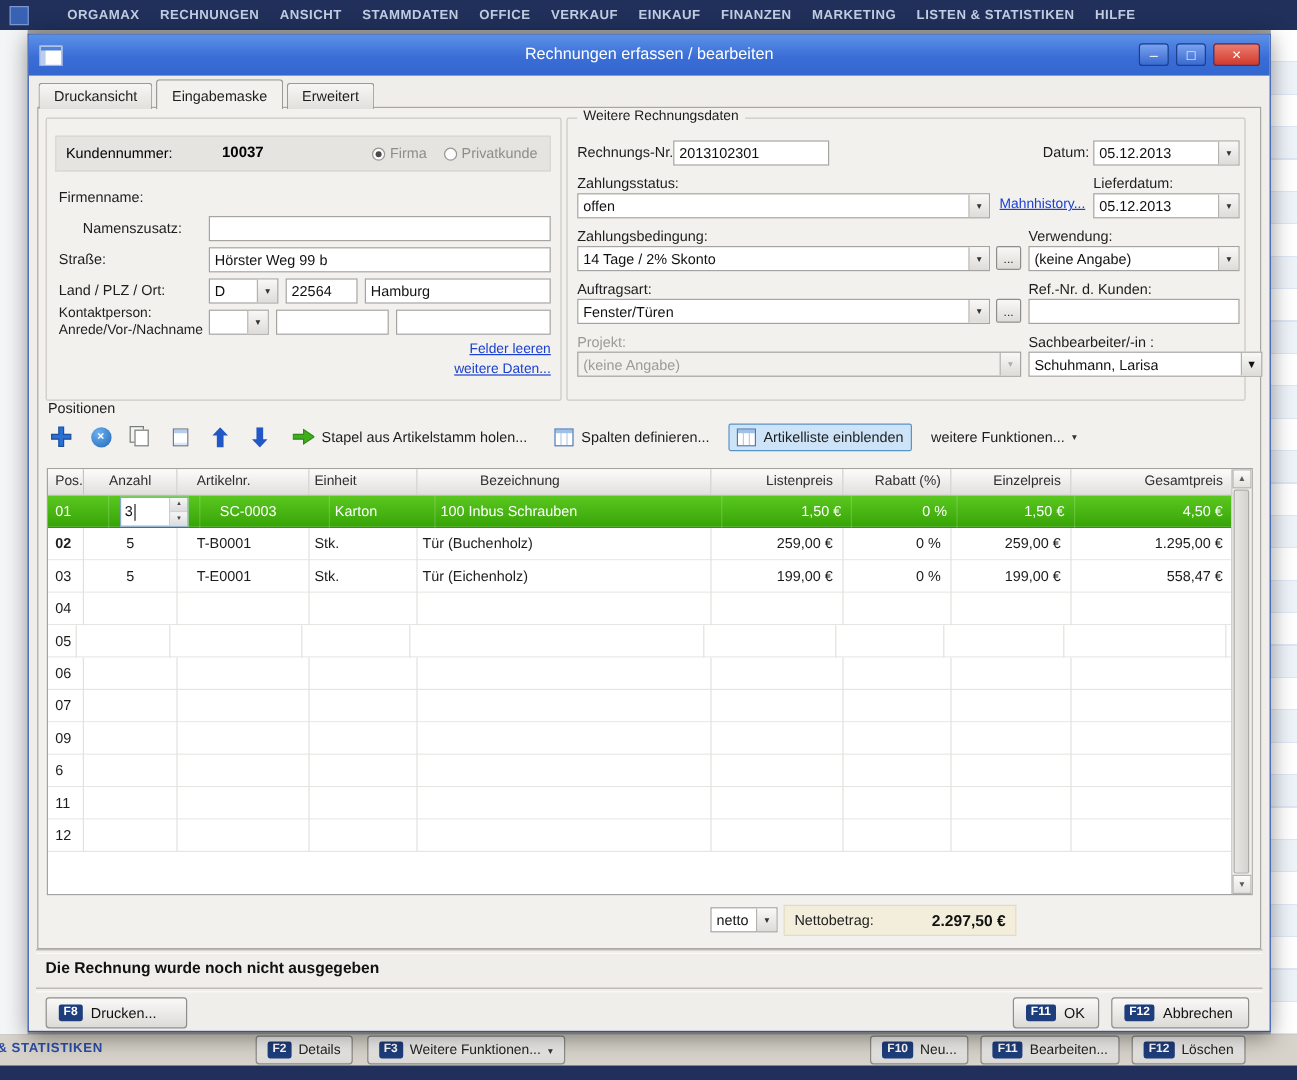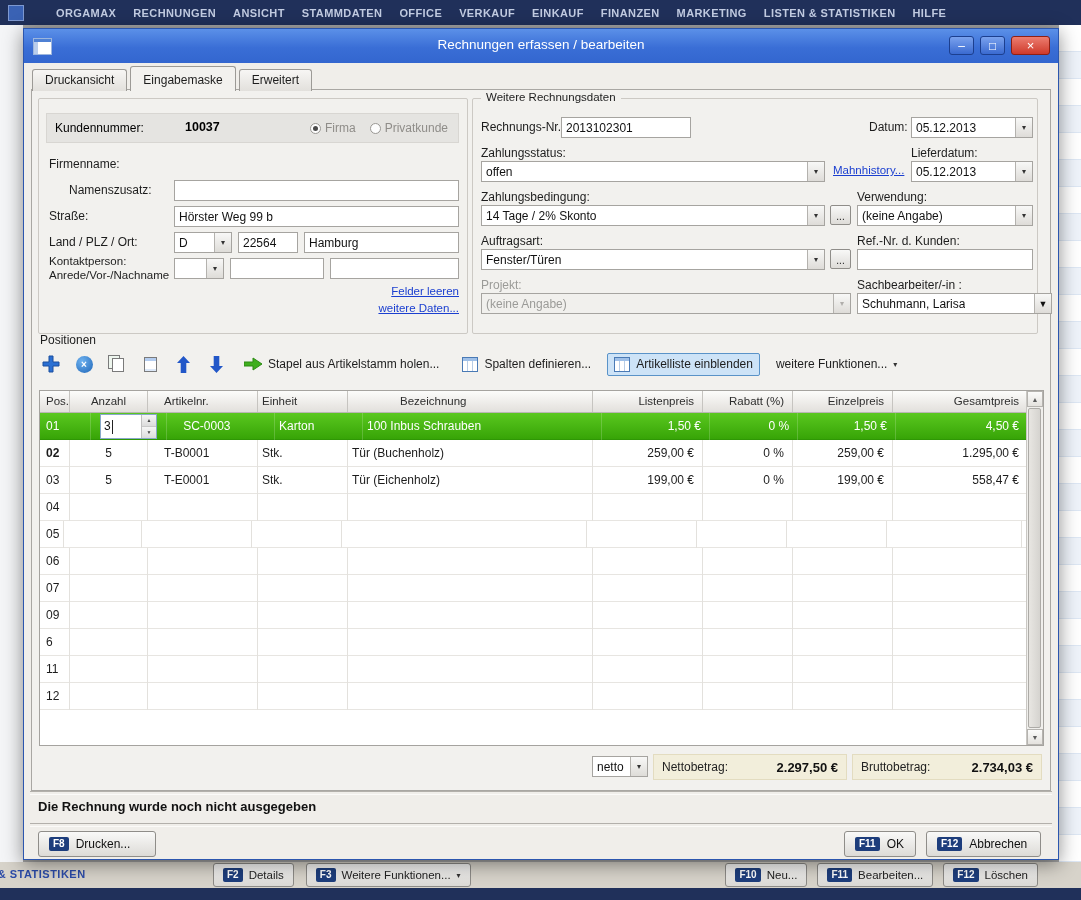--- a/index.html
+++ b/index.html
@@ -528,24 +528,20 @@
       </div>
 
       <span class="select" style="left:560px;top:666px;width:56px;">
         <span class="sel-val">netto</span>
         <span class="sel-btn">▾</span>
       </span>
       <div class="total-box" style="left:621px;top:664px;width:194px;">
         <span class="tb-label">Nettobetrag:</span>
         <span class="tb-value">2.297,50 €</span>
       </div>
-      <div class="total-box" style="left:820px;top:664px;width:190px;">
-        <span class="tb-label">Bruttobetrag:</span>
-        <span class="tb-value">2.734,03 €</span>
-      </div>
     </div>
 
     <div class="divider d1"></div>
     <div class="status">Die Rechnung wurde noch nicht ausgegeben</div>
     <div class="divider d2"></div>
 
     <span class="btn btn-drucken">
       <span class="fkey">F8</span>
       <span>Drucken...</span>
     </span>

